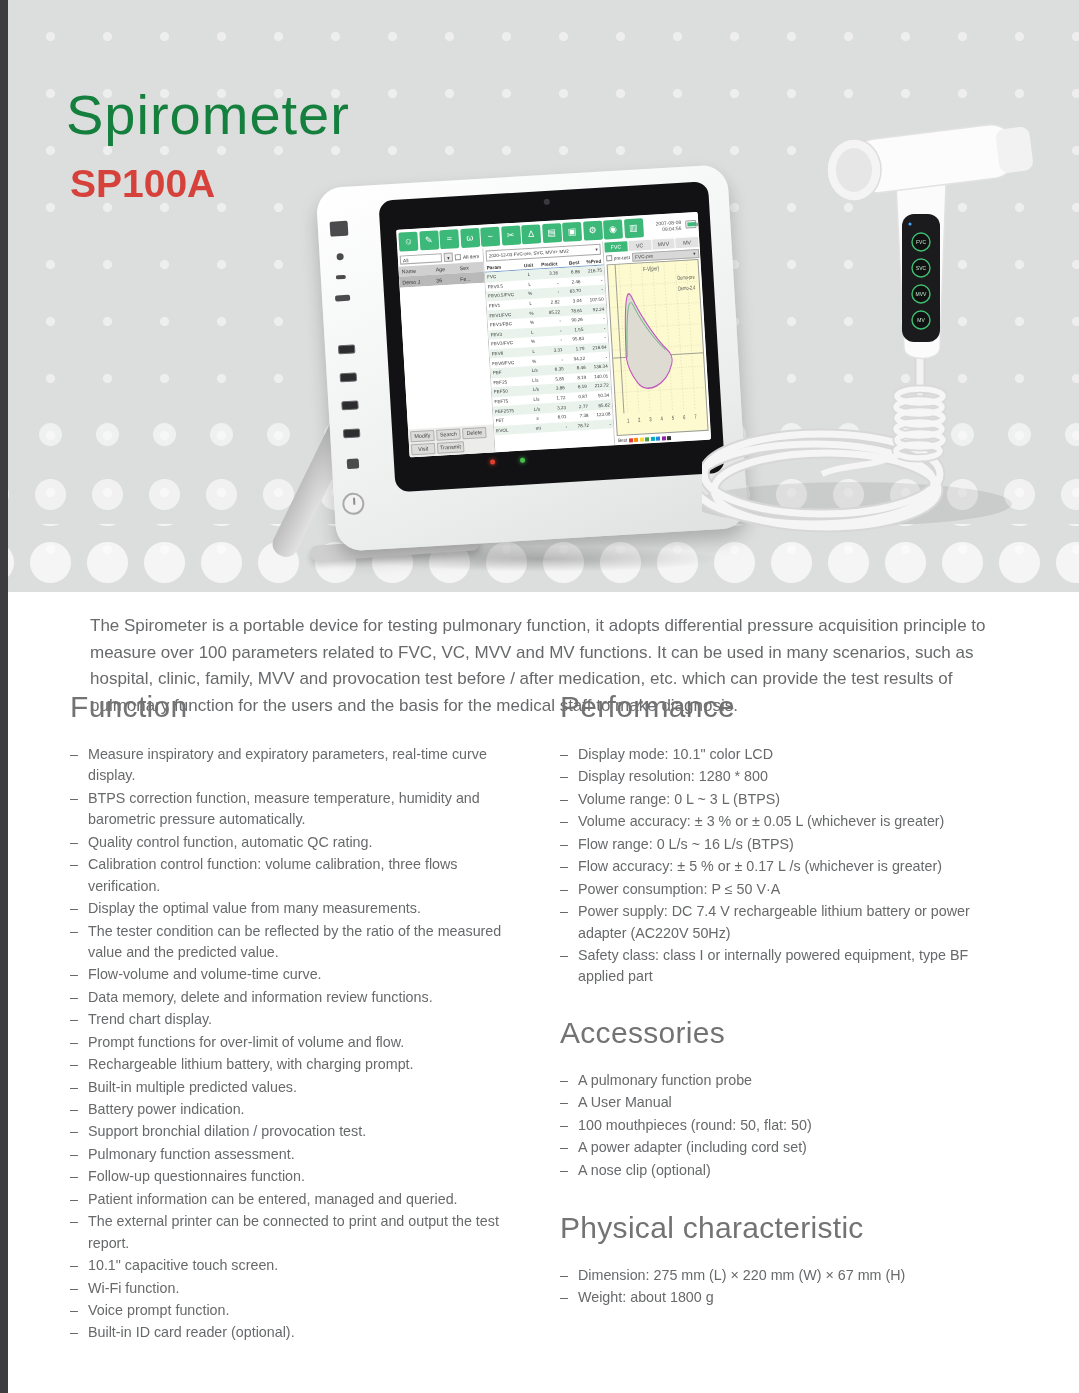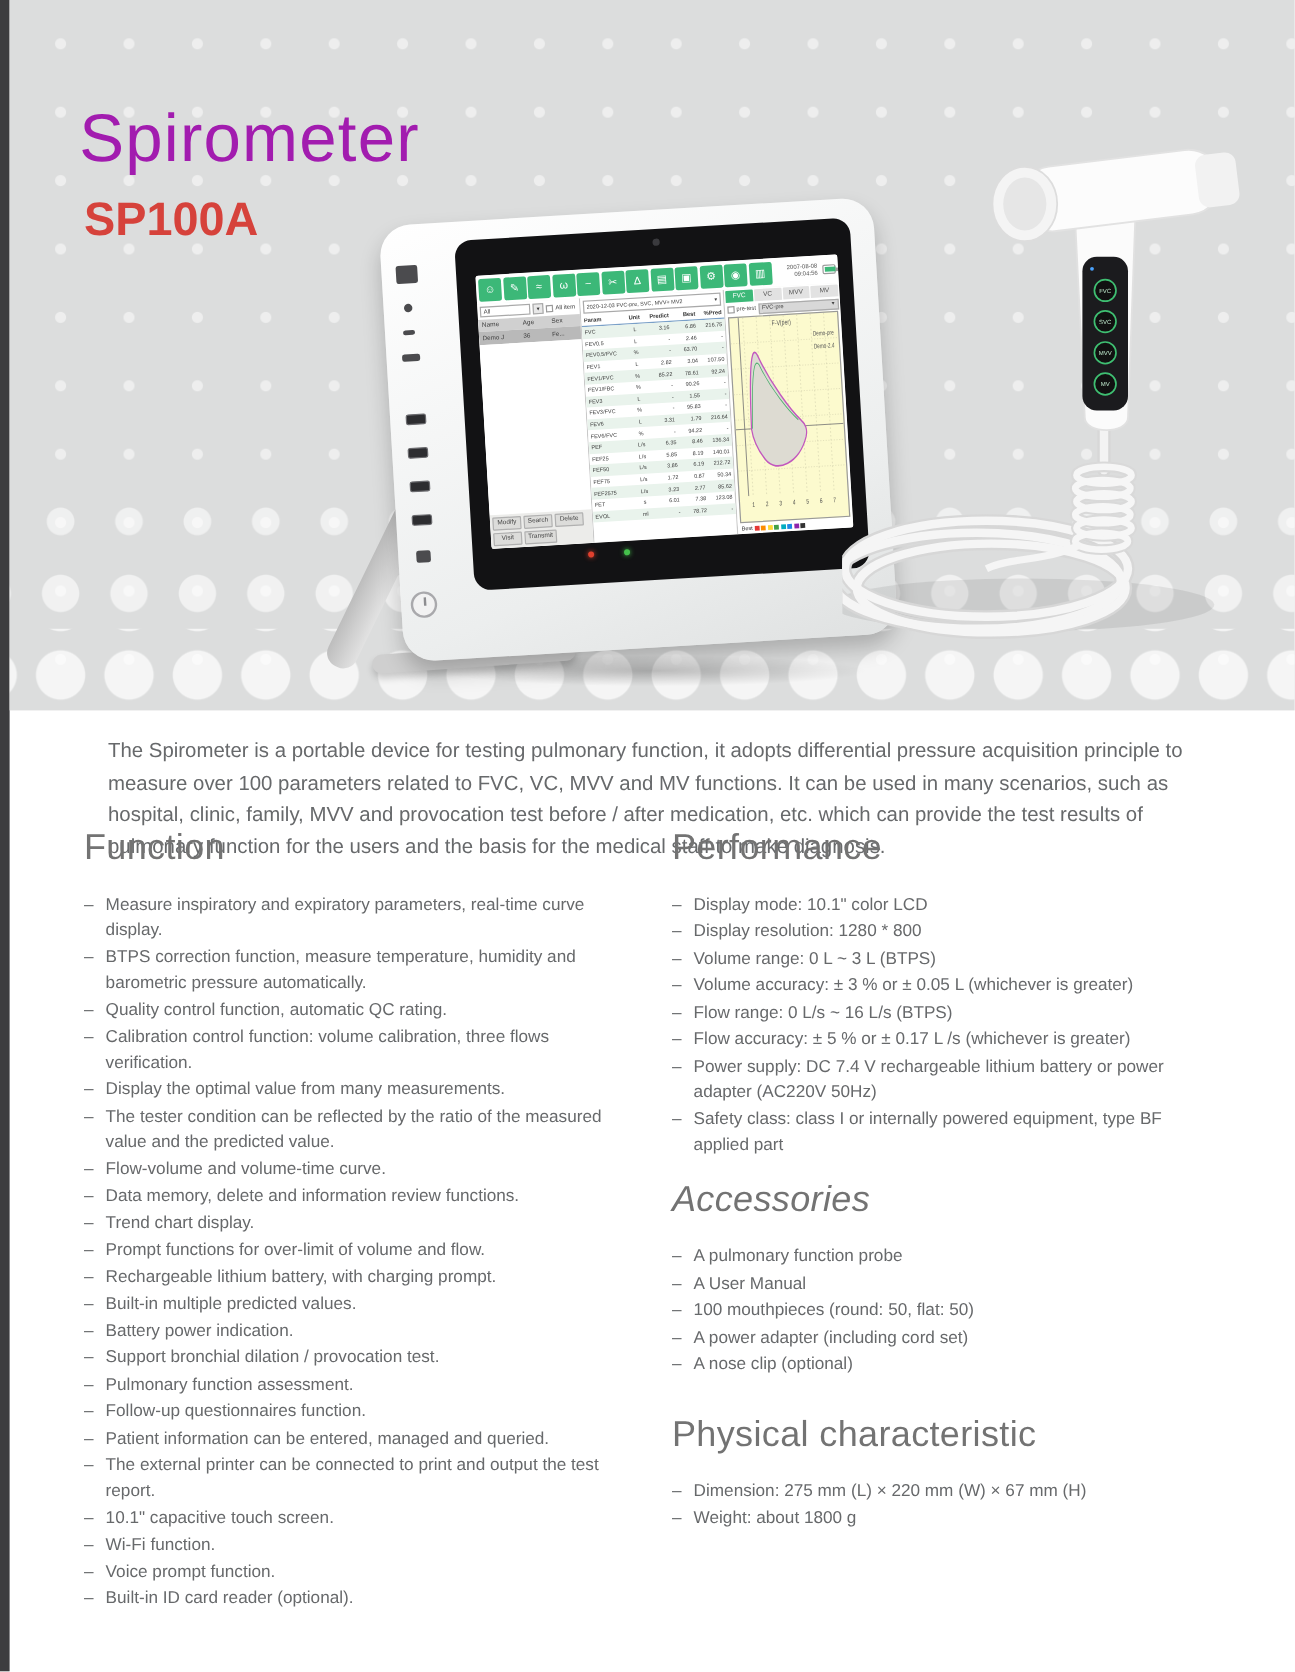--- a/index.html
+++ b/index.html
@@ -19,21 +19,21 @@
   .dots-b { position:absolute; left:0; right:0; top:398px; height:64px;
     background-image:radial-gradient(circle, rgba(255,255,255,.55) 11px, rgba(255,255,255,0) 12px);
     background-size:57px 57px; background-position:14px 8px; }
   .dots-c { position:absolute; left:0; right:0; top:460px; height:66px;
     background-image:radial-gradient(circle, rgba(255,255,255,.6) 15px, rgba(255,255,255,0) 16px);
     background-size:57px 57px; background-position:14px 6px; }
   .dots-d { position:absolute; left:0; right:0; top:524px; height:68px;
     background-image:radial-gradient(circle, rgba(255,255,255,.7) 20px, rgba(255,255,255,0) 21px);
     background-size:57px 57px; background-position:14px 10px; }
 
-  .hero-title { position:absolute; left:58px; top:82px; font-size:56px; font-weight:400; color:#a21caf; letter-spacing:1px; }
+  .hero-title { position:absolute; left:58px; top:82px; font-size:56px; font-weight:400; color:#15803d; letter-spacing:1px; }
   .hero-model { position:absolute; left:62px; top:162px; font-size:39px; font-weight:700; color:#d6423b; }
 
   
   .device { position:absolute; left:296px; top:168px; width:456px; height:408px; }
   .stand-leg { position:absolute; left:18px; top:150px; width:26px; height:250px; background:linear-gradient(90deg,#bdbdbd,#e2e2e2); border-radius:12px; transform:rotate(26deg); }
   .stand-base { position:absolute; left:6px; top:372px; width:170px; height:16px; background:#cfcfcf; border-radius:8px; transform:rotate(-4deg); box-shadow:0 4px 6px rgba(0,0,0,.18); }
   .dev-shadow { position:absolute; left:60px; top:378px; width:360px; height:26px; background:radial-gradient(ellipse at center, rgba(0,0,0,.22), rgba(0,0,0,0) 70%); border-radius:50%; }
   .dev-body { position:absolute; left:22px; top:8px; width:412px; height:364px; background:linear-gradient(160deg,#ffffff,#eceeee 70%,#dfe1e1); border-radius:26px; transform:rotate(-3.4deg); box-shadow:0 10px 18px rgba(0,0,0,.22); }
   .bezel { position:absolute; left:62px; top:16px; right:20px; bottom:56px; background:#121214; border-radius:14px; }
   .camera-dot { position:absolute; top:8px; left:50%; width:6px; height:6px; border-radius:50%; background:#3a3a3e; }
@@ -106,21 +106,21 @@
   .probe { position:absolute; left:694px; top:96px; width:380px; height:440px; }
 
   
   .descr { position:absolute; left:78px; top:613px; width:932px; font-size:17px; line-height:1.57; color:#67696b;margin-left:12px; }
 
   
   .cols { position:absolute; left:64px; top:690px; width:952px; display:flex; gap:36px; }
   .col-left { width:454px; }
   .col-right { flex:1; }
   h2.sec { font-size:30px; font-weight:400; color:#737373; margin:0 0 20px 6px; letter-spacing:.3px; }
-  h2.sec.mt1 { margin-top:18px;font-style:italic; }
+  h2.sec.mt1 { margin-top:28px; }
   h2.sec.mt2 { margin-top:30px; }
   ul.spec { list-style:none; }
   ul.spec li { position:relative; padding-left:24px; font-size:14.3px; line-height:1.5; color:#67696b; margin-bottom:1px; }
   ul.spec li::before { content:"–"; position:absolute; left:6px; top:0; color:#67696b; }
 </style>
 </head>
 <body>
 
 <div class="edge-strip"></div>
 
@@ -512,20 +512,21 @@
   <div class="col-right">
     <h2 class="sec">Performance</h2>
     <ul class="spec">
 
     <li>Display mode: 10.1" color LCD</li>
         <li>Display resolution: 1280 * 800</li>
         <li>Volume range: 0 L ~ 3 L (BTPS)</li>
         <li>Volume accuracy: ± 3 % or ± 0.05 L (whichever is greater)</li>
         <li>Flow range: 0 L/s ~ 16 L/s (BTPS)</li>
         <li>Flow accuracy: ± 5 % or ± 0.17 L /s (whichever is greater)</li>
+        <li>Power consumption: P ≤ 50 V·A</li>
         <li>Power supply: DC 7.4 V rechargeable lithium battery or power adapter (AC220V 50Hz)</li>
         <li>Safety class: class I or internally powered equipment, type BF applied part</li>
       </ul>
     <h2 class="sec mt1">Accessories</h2>
     <ul class="spec">
 
     <li>A pulmonary function probe</li>
         <li>A User Manual</li>
         <li>100 mouthpieces (round: 50, flat: 50)</li>
         <li>A power adapter (including cord set)</li>

